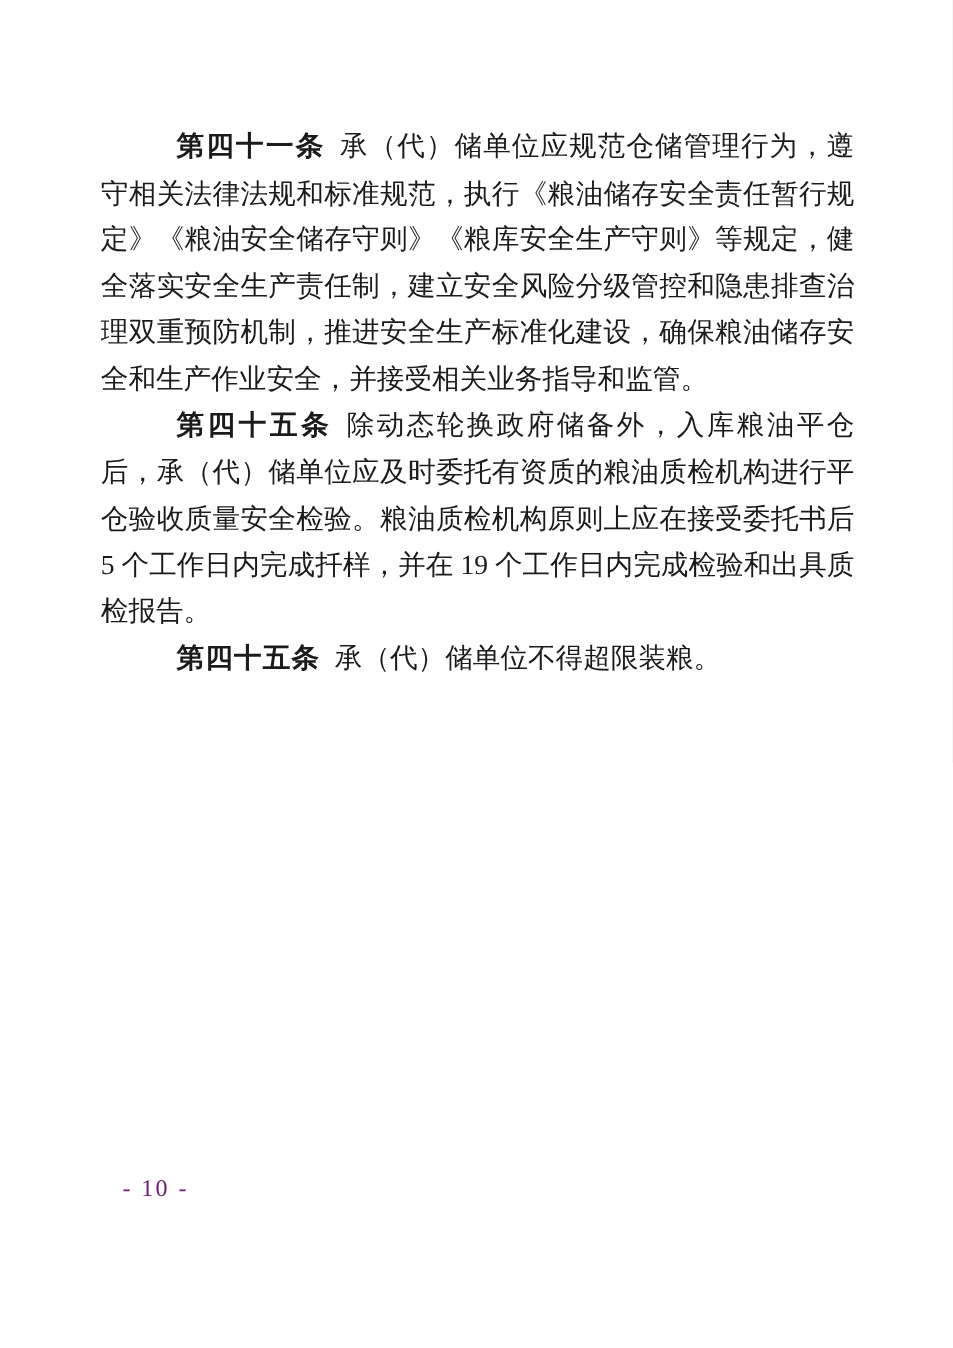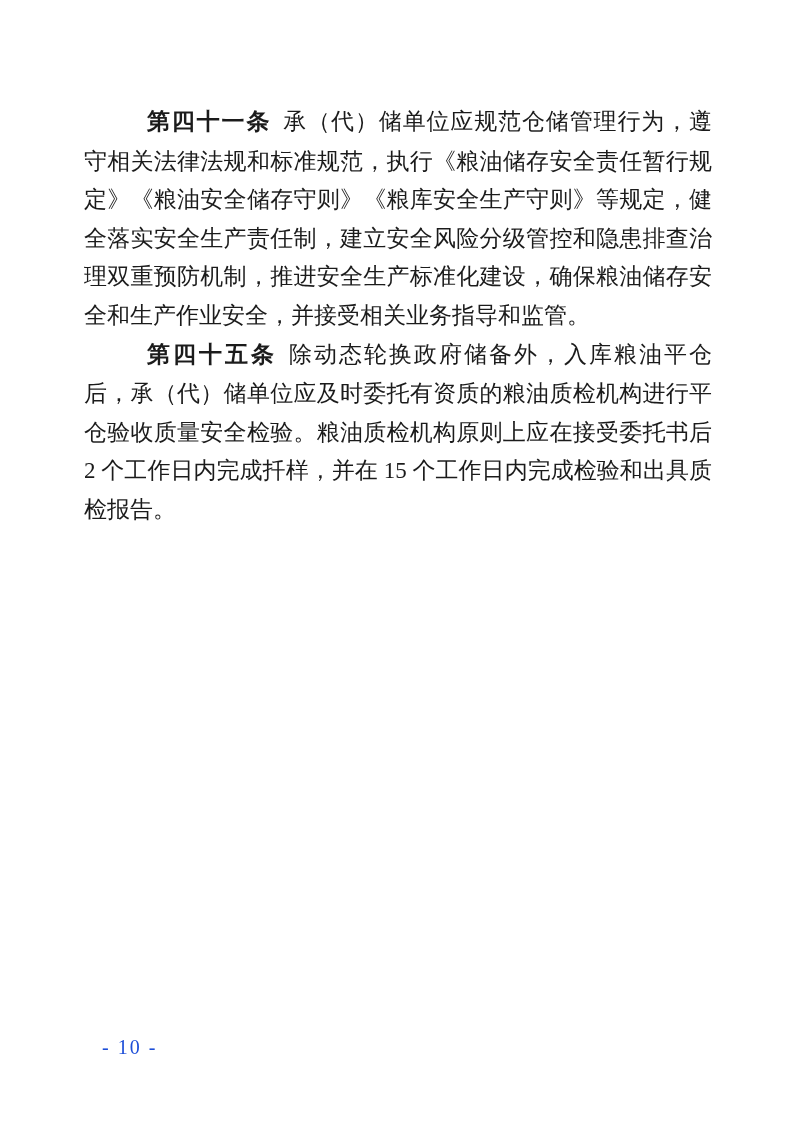--- a/index.html
+++ b/index.html
@@ -33,37 +33,38 @@
   .article {
     font-family: Liberation Mono, monospace;
     font-weight: bold;
     margin-right: 12px;
     letter-spacing: 1px;
   }
   .article:empty { margin-right: 0; letter-spacing: 0; }
   .footer {
     position: absolute;
     left: 102px;
-    top: 1036px;
+    top: 980px;
     font-size: 20px;
     letter-spacing: 2px;
-    color: #1d4ed8;
+    color: #701a75;
   }
 </style>
 </head>
 <body>
 
 <div class="page">
   <div class="content">
 
     <p class="para"><span class="article">第四十一条</span><span>承（代）储单位应规范仓储管理行为，遵守相关法律法规和标准规范，执行《粮油储存安全责任暂行规定》《粮油安全储存守则》《粮库安全生产守则》等规定，健全落实安全生产责任制，建立安全风险分级管控和隐患排查治理双重预防机制，推进安全生产标准化建设，确保粮油储存安全和生产作业安全，并接受相关业务指导和监管。</span></p>
 
 
 
-    <p class="para"><span class="article">第四十五条</span><span>除动态轮换政府储备外，入库粮油平仓后，承（代）储单位应及时委托有资质的粮油质检机构进行平仓验收质量安全检验。粮油质检机构原则上应在接受委托书后 2 个工作日内完成扦样，并在 15 个工作日内完成检验和出具质检报告。</span></p>
+    <p class="para"><span class="article">第四十五条</span><span>除动态轮换政府储备外，入库粮油平仓后，承（代）储单位应及时委托有资质的粮油质检机构进行平仓验收质量安全检验。粮油质检机构原则上应在接受委托书后 5 个工作日内完成扦样，并在 19 个工作日内完成检验和出具质检报告。</span></p>
 
 
+    <p class="para"><span class="article">第四十五条</span><span>承（代）储单位不得超限装粮。</span></p>
 
 
   </div>
 
   <div class="footer">- 10 -</div>
 </div>
 
 </body></html>

